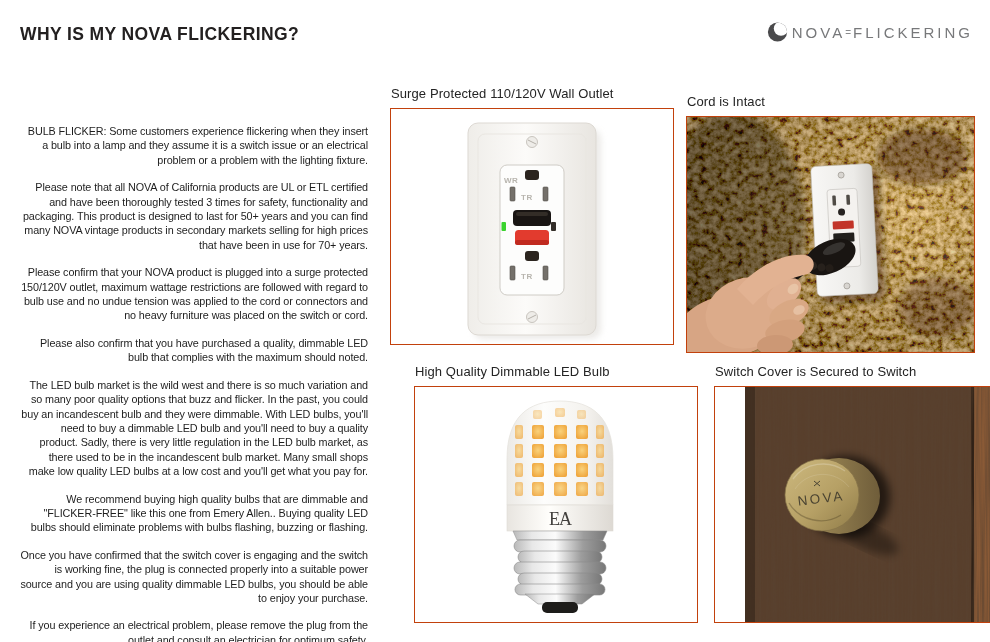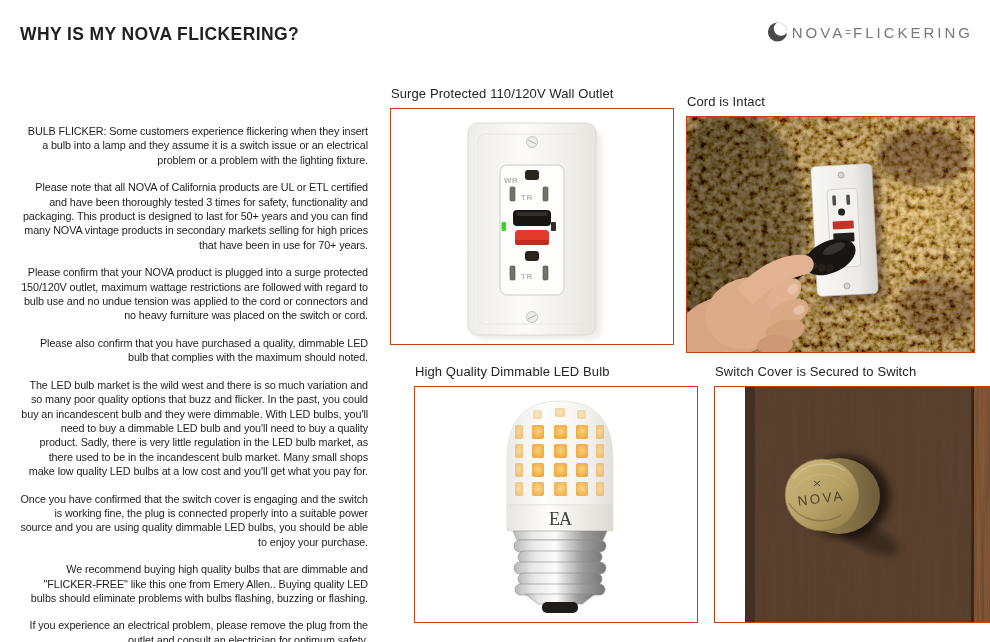--- a/index.html
+++ b/index.html
@@ -63,22 +63,22 @@
     <span class="logo-sep">=</span>
     <span>FLICKERING</span>
   </div>
 
   <section class="article">
     <p>BULB FLICKER: Some customers experience flickering when they insert a bulb into a lamp and they assume it is a switch issue or an electrical problem or a problem with the lighting fixture.</p>
     <p>Please note that all NOVA of California products are UL or ETL certified and have been thoroughly tested 3 times for safety, functionality and packaging. This product is designed to last for 50+ years and you can find many NOVA vintage products in secondary markets selling for high prices that have been in use for 70+ years.</p>
     <p>Please confirm that your NOVA product is plugged into a surge protected 150/120V outlet, maximum wattage restrictions are followed with regard to bulb use and no undue tension was applied to the cord or connectors and no heavy furniture was placed on the switch or cord.</p>
     <p>Please also confirm that you have purchased a quality, dimmable LED bulb that complies with the maximum should noted.</p>
     <p>The LED bulb market is the wild west and there is so much variation and so many poor quality options that buzz and flicker. In the past, you could buy an incandescent bulb and they were dimmable. With LED bulbs, you'll need to buy a dimmable LED bulb and you'll need to buy a quality product. Sadly, there is very little regulation in the LED bulb market, as there used to be in the incandescent bulb market. Many small shops make low quality LED bulbs at a low cost and you'll get what you pay for.</p>
+    <p>We recommend buying high quality bulbs that are dimmable and "FLICKER-FREE" like this one from Emery Allen.. Buying quality LED bulbs should eliminate problems with bulbs flashing, buzzing or flashing.</p>
     <p>Once you have confirmed that the switch cover is engaging and the switch is working fine, the plug is connected properly into a suitable power source and you are using quality dimmable LED bulbs, you should be able to enjoy your purchase.</p>
-    <p>We recommend buying high quality bulbs that are dimmable and "FLICKER-FREE" like this one from Emery Allen.. Buying quality LED bulbs should eliminate problems with bulbs flashing, buzzing or flashing.</p>
     <p>If you experience an electrical problem, please remove the plug from the outlet and consult an electrician for optimum safety.</p>
   </section>
 
   <figure id="fig-outlet" class="w282">
     <figcaption>Surge Protected 110/120V Wall Outlet</figcaption>
     <div class="imgbox">
       <svg width="282" height="235" viewBox="0 0 282 235">
         <defs>
           <linearGradient id="plateG1" x1="0" y1="0" x2="1" y2="0">
             <stop offset="0" stop-color="#efede9"></stop>

